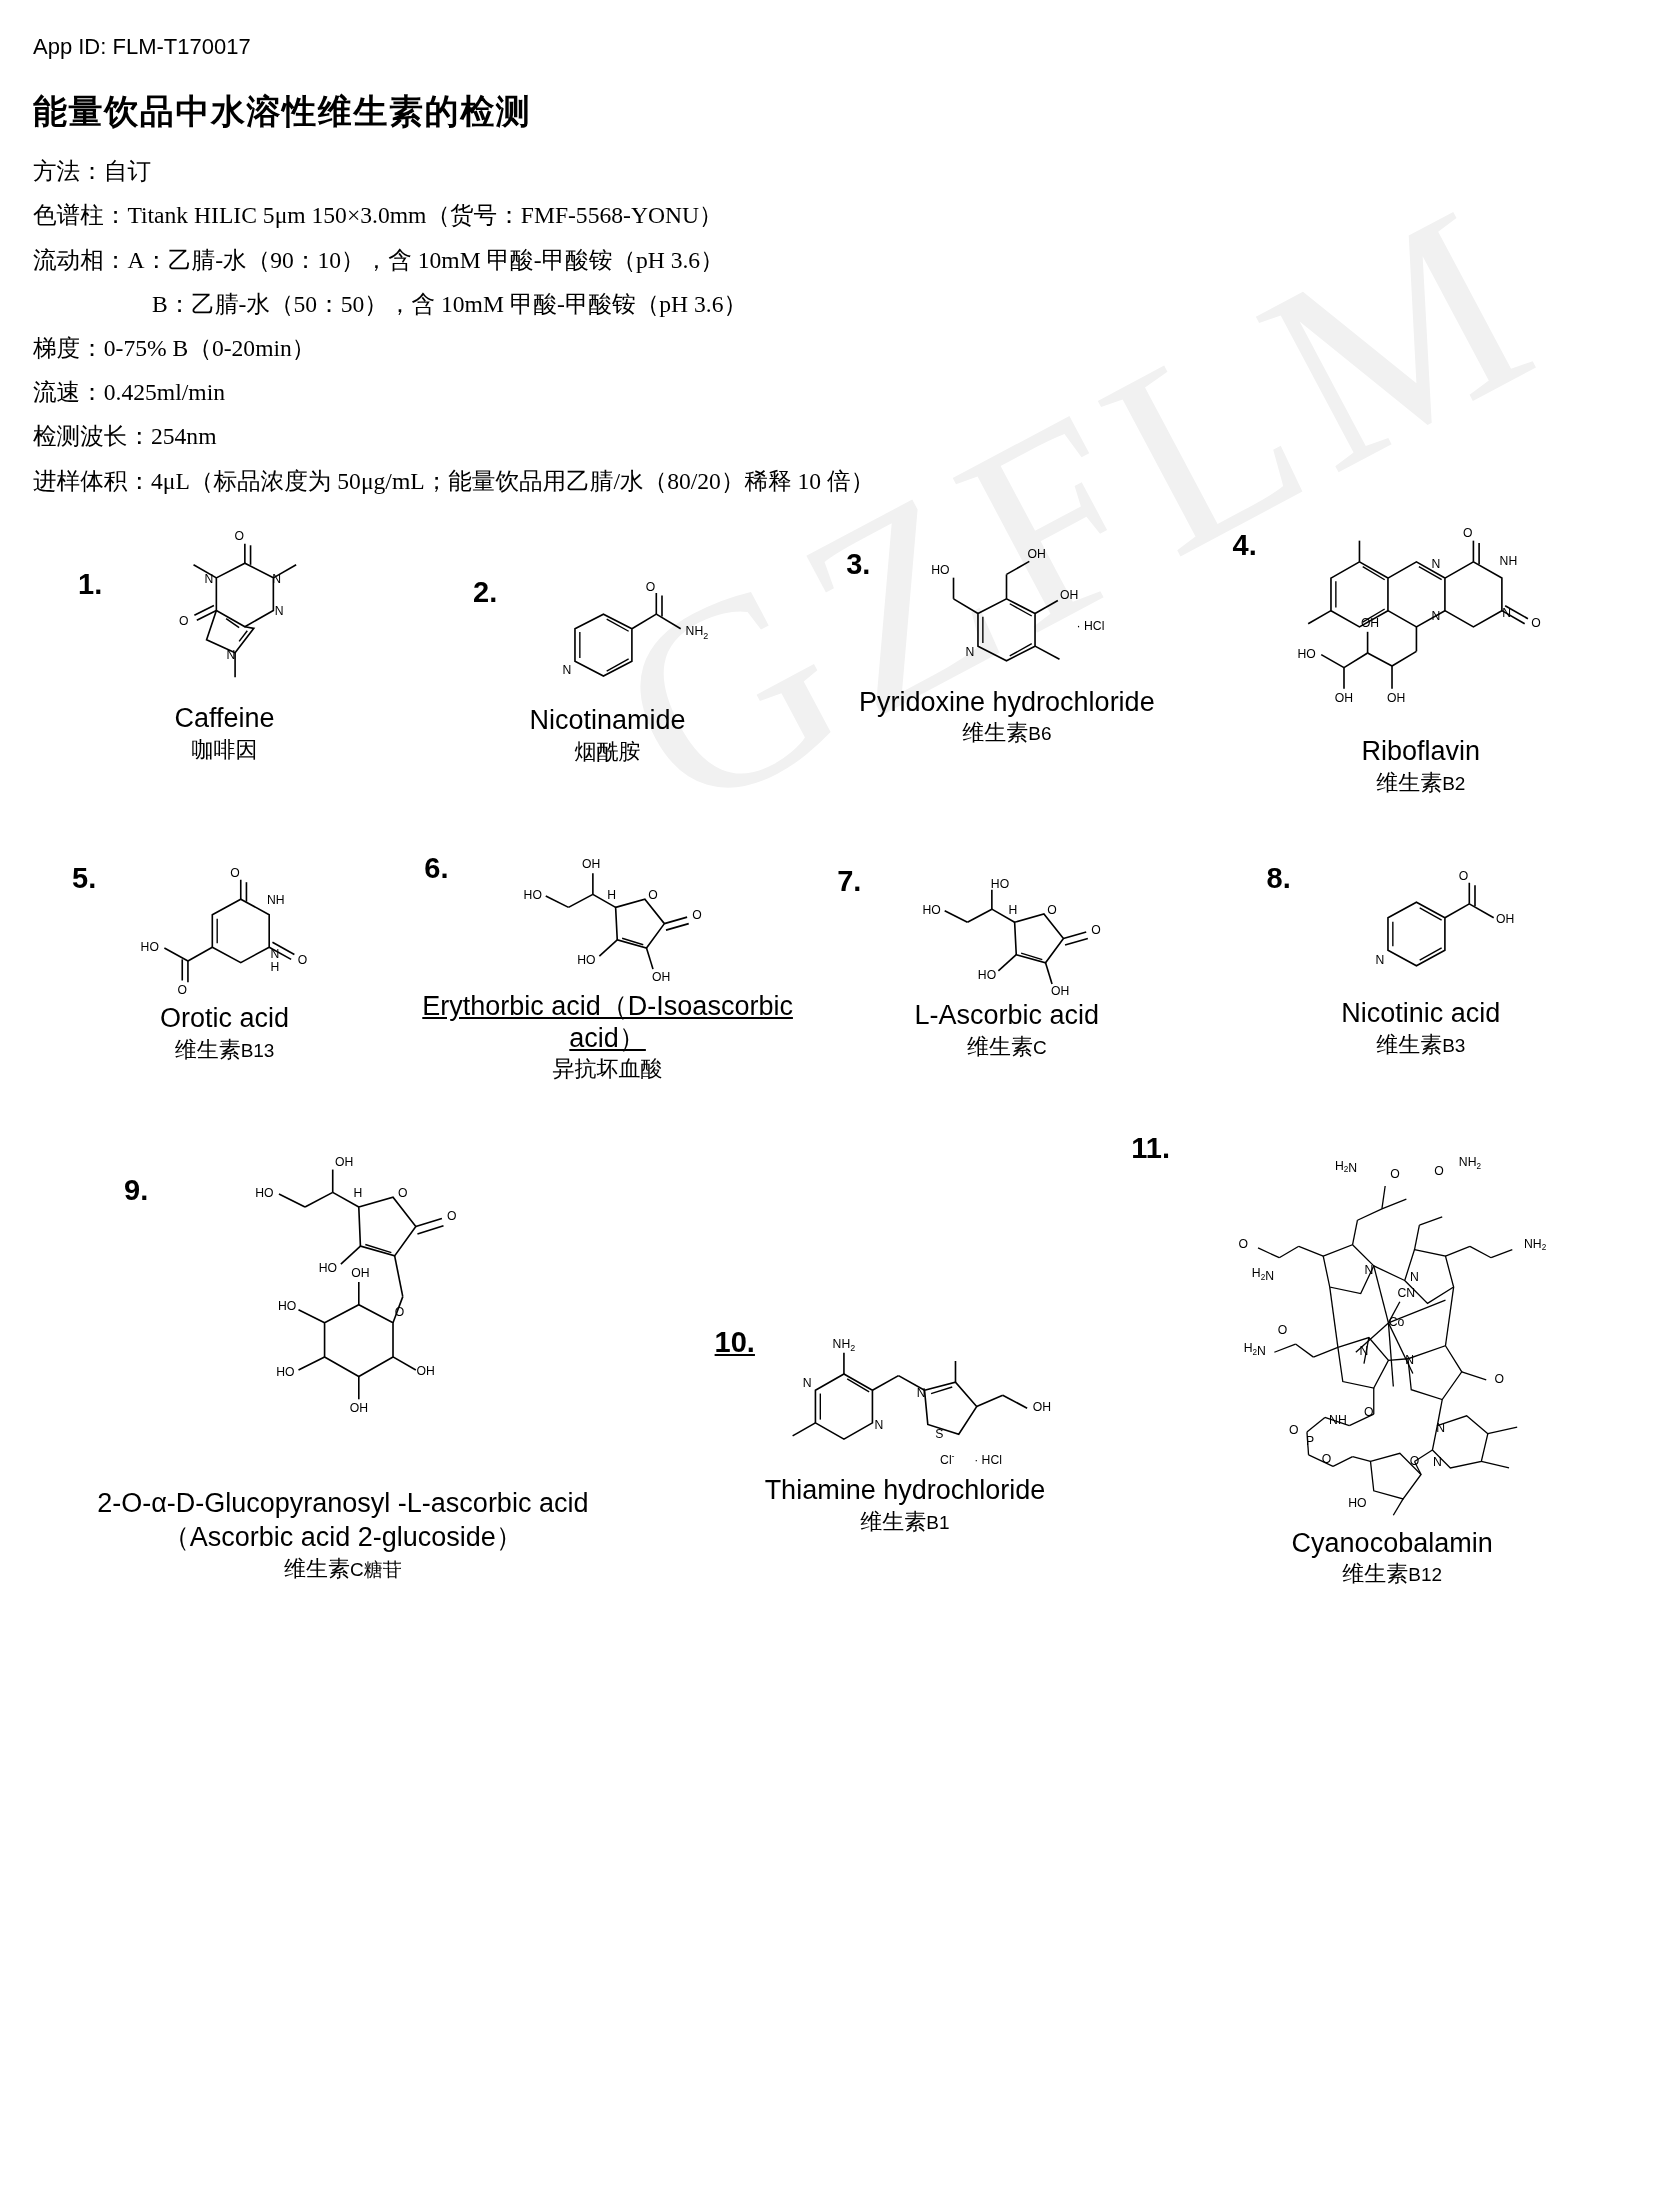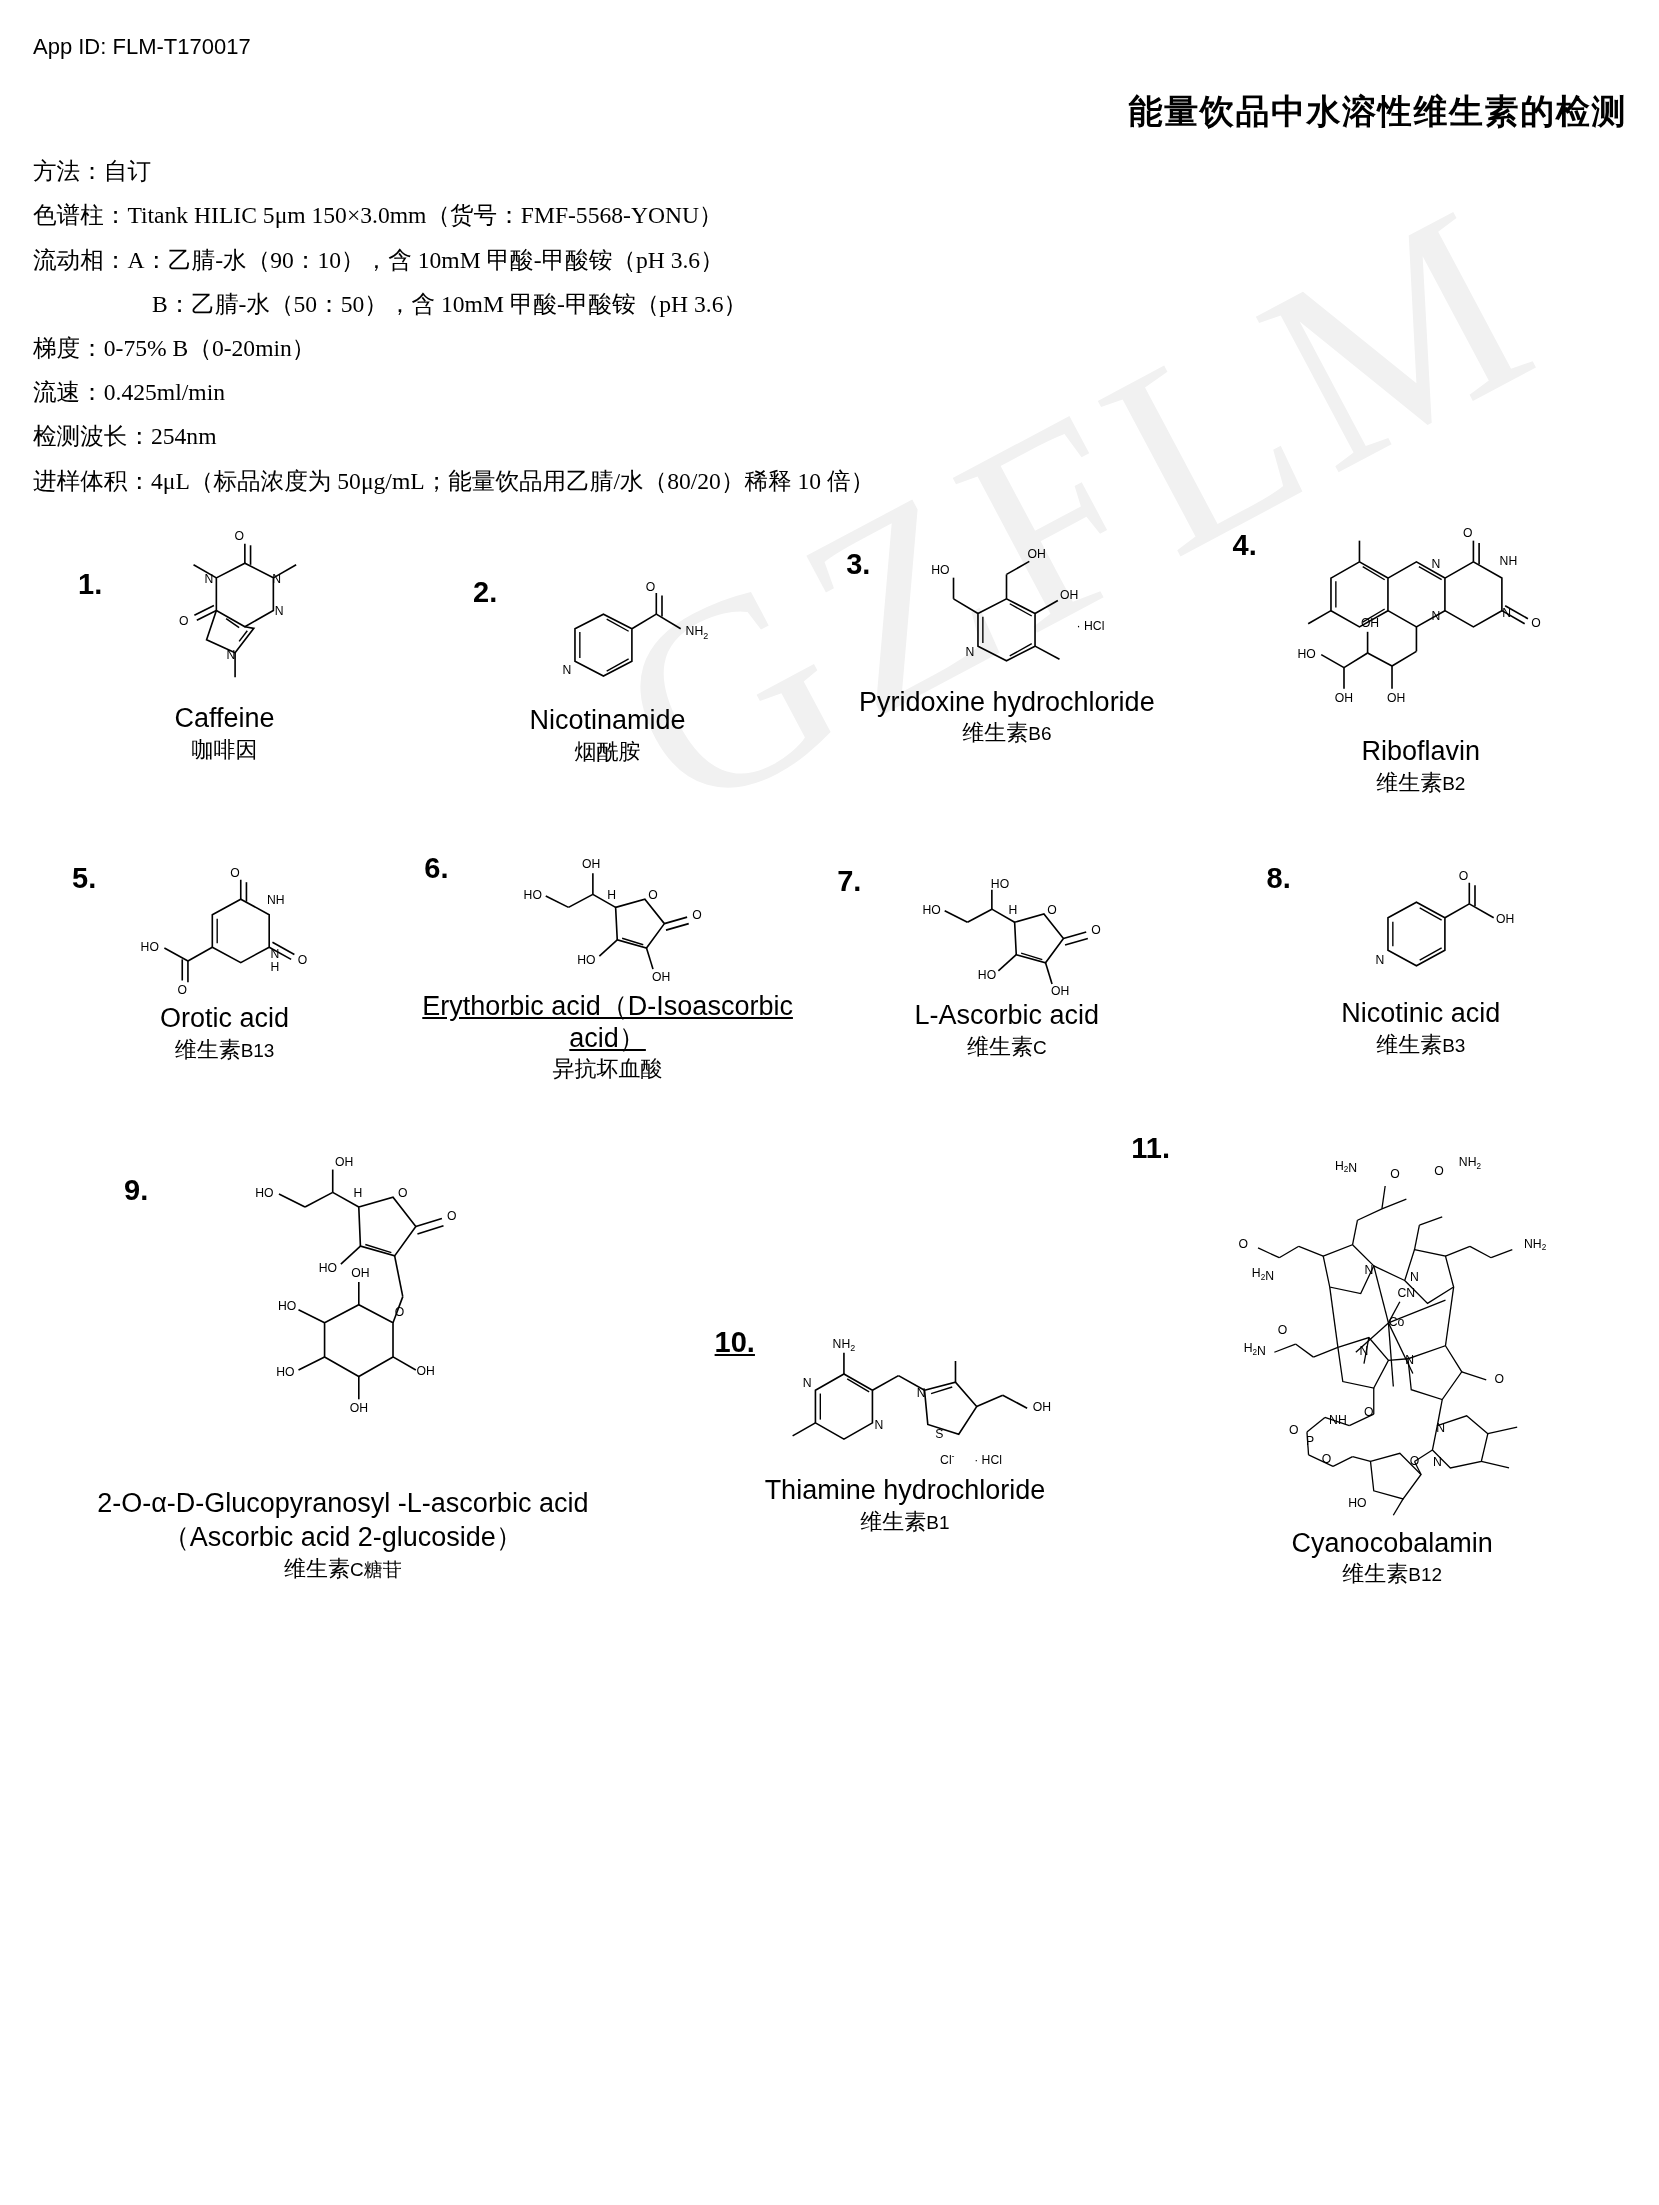--- a/index.html
+++ b/index.html
@@ -40,21 +40,21 @@
     box-sizing: border-box;
   }
 
   .app-id {
     font-size: 22px;
     font-family: Liberation Sans, sans-serif;
     margin: 9.8px 0 0 0;
   }
 
   .doc-title {
-    text-align: right;
+    text-align: left;
     font-size: 34px;
     font-weight: bold;
     margin: 29px 0 21px 0;
     letter-spacing: 1.6px;
   }
 
   .param-line {
     font-size: 23.6px;
     line-height: 1.28;
     margin: 14px 0;

